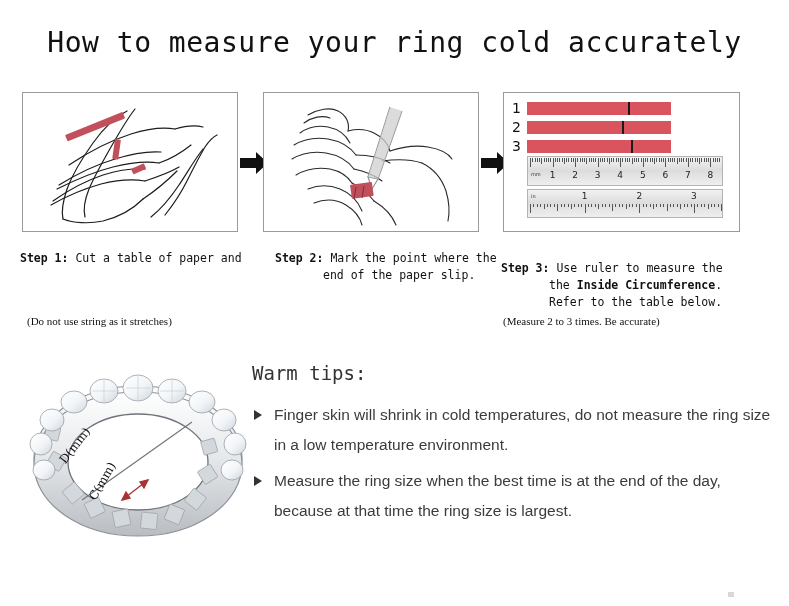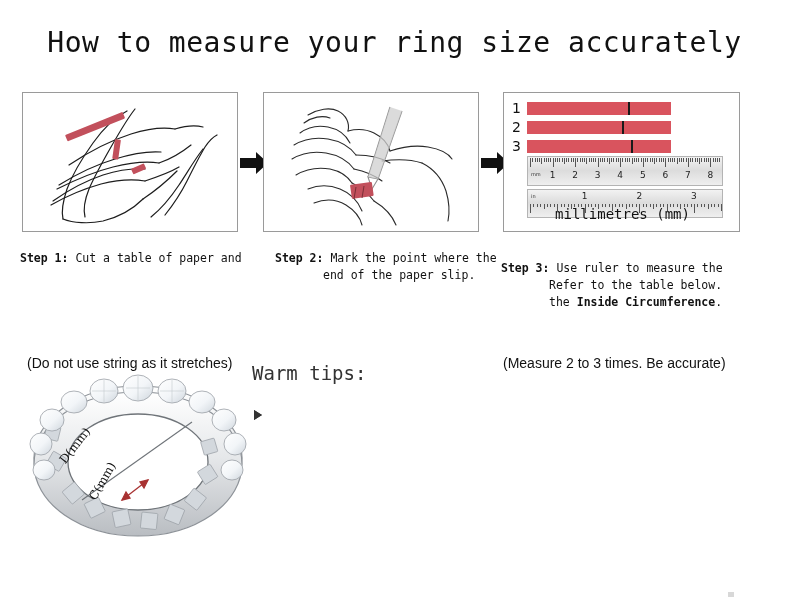--- a/index.html
+++ b/index.html
@@ -159,24 +159,23 @@
   }
   .cap-1 { top: 250px; left: 20px;  width: 235px; }
   .cap-2 { top: 250px; left: 275px; width: 235px; }
   .cap-3 { top: 260px; left: 501px; width: 250px; }
   .caption b { font-weight: bold; }
   .cap-line-indent { padding-left: 48px; display: block; }
   .cap-line-indent3 { padding-left: 48px; display: block; }
 
   .note {
     position: absolute;
-    font-family: Liberation Sans, sans-serif;
-    font-size: 14px;
+    font-family: Liberation Serif, serif;
+    font-size: 11px;
     color: #111;
-    margin-top: 40px;
   }
   .note-1 { top: 315px; left: 27px; }
   .note-3 { top: 315px; left: 503px; }
 
   
   .ring-area {
     position: absolute;
     left: 22px;
     top: 352px;
     width: 232px;
@@ -239,21 +238,21 @@
     left: 728px;
     top: 592px;
     width: 6px;
     height: 5px;
     background: #d8d8d8;
   }
 </style>
 </head>
 <body>
 
-<div class="page-title">How to measure your ring size accurately</div>
+<div class="page-title">How to measure your ring cold accurately</div>
 
 <div class="steps-row">
 
   <div class="panel panel-1">
     <svg width="214" height="138" viewBox="0 0 214 138">
       <g fill="none" stroke="#1d1d1d" stroke-width="1.2" stroke-linecap="round">
         <path d="M104 18 C92 24 80 36 70 50 C60 64 50 80 44 96 C40 108 38 118 40 126"></path>
         <path d="M112 16 C104 26 96 40 88 54 C80 68 72 82 66 96 C62 106 60 116 62 124"></path>
         <path d="M40 126 C50 130 66 131 80 128 C96 124 110 116 120 106"></path>
         <path d="M30 108 C44 98 62 88 80 82 C96 77 110 75 122 76"></path>
@@ -511,40 +510,39 @@
             <span class="tk" style="left: 179.606px; height: 5px;"></span>
             <span class="tk" style="left: 183.021px; height: 3px;"></span>
             <span class="tk" style="left: 186.437px; height: 3px;"></span>
             <span class="tk" style="left: 189.852px; height: 3px;"></span>
             <span class="tk" style="left: 193.268px; height: 7px;"></span>
           </div>
         <span class="unit-lbl" style="left:3px; top:3px;">in</span>
       </div>
     </div>
 
-    <div class="mm-label">millimetres (mm)</div>
   </div>
 </div>
 
 <div class="caption cap-1">
   <b>Step 1:</b>
   <span>Cut a table of paper and</span>
 </div>
 
 <div class="caption cap-2">
   <b>Step 2:</b>
   <span>Mark the point where the</span>
   <span class="cap-line-indent">end of the paper slip.</span>
 </div>
 
 <div class="caption cap-3">
   <b>Step 3:</b>
   <span>Use ruler to measure the</span>
+  <span class="cap-line-indent3"><span>the </span><b>Inside Circumference</b><span>.</span></span>
   <span class="cap-line-indent3">Refer to the table below.</span>
-  <span class="cap-line-indent3"><span>the </span><b>Inside Circumference</b><span>.</span></span>
 </div>
 
 <div class="note note-1">(Do not use string as it stretches)</div>
 <div class="note note-3">(Measure 2 to 3 times. Be accurate)</div>
 
 <div class="ring-area">
   <svg width="232" height="210" viewBox="0 0 232 210">
     <defs>
       <linearGradient id="metalg" x1="0" y1="0" x2="0" y2="1">
         <stop offset="0%" stop-color="#ffffff"></stop>
@@ -604,21 +602,23 @@
   </svg>
 </div>
 <div class="ring-label ring-label-d">D(mm)</div>
 <div class="ring-label ring-label-c">C(mm)</div>
 
 <div class="tips">
   <div class="tips-heading">Warm tips:</div>
 
   <div class="tip">
     <span class="tip-bullet"></span>
+    <span>Finger skin will shrink in cold temperatures, do not measure the ring size in a low temperature environment.</span>
   </div>
 
   <div class="tip">
     <span class="tip-bullet"></span>
+    <span>Measure the ring size when the best time is at the end of the day, because at that time the ring size is largest.</span>
   </div>
 
 </div>
 
 <div class="corner-artifact"></div>
 
 </body></html>

